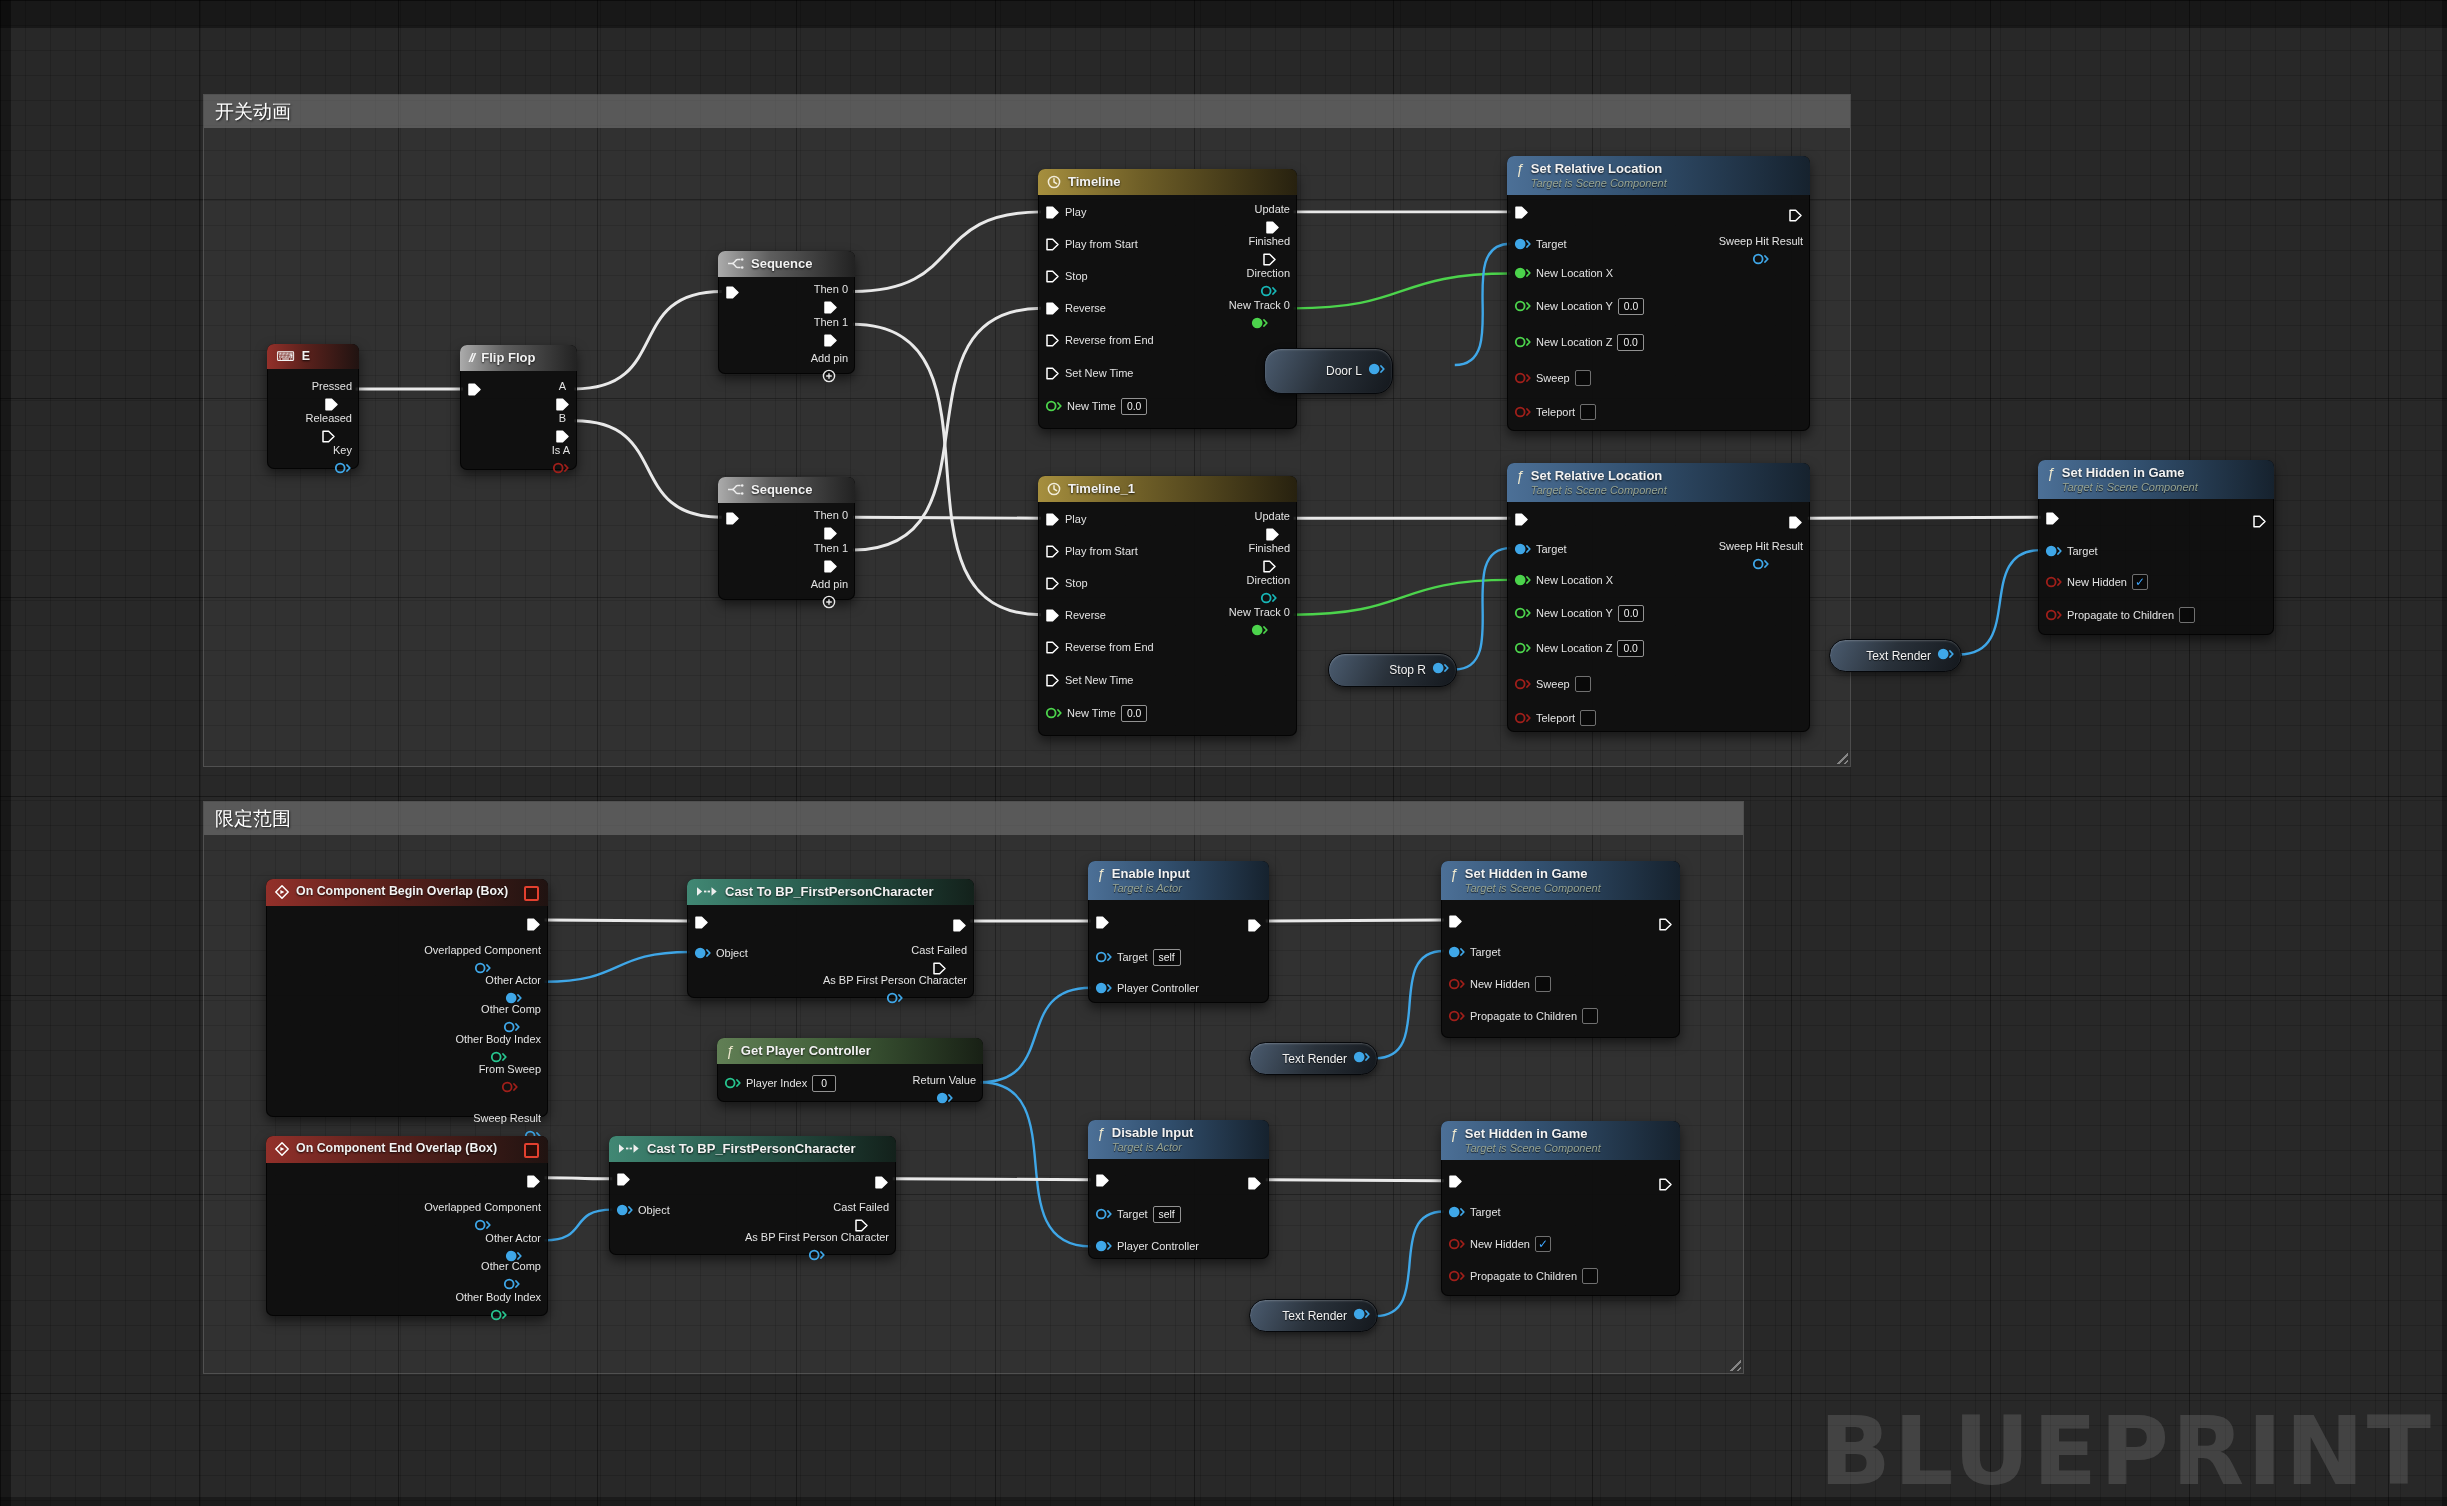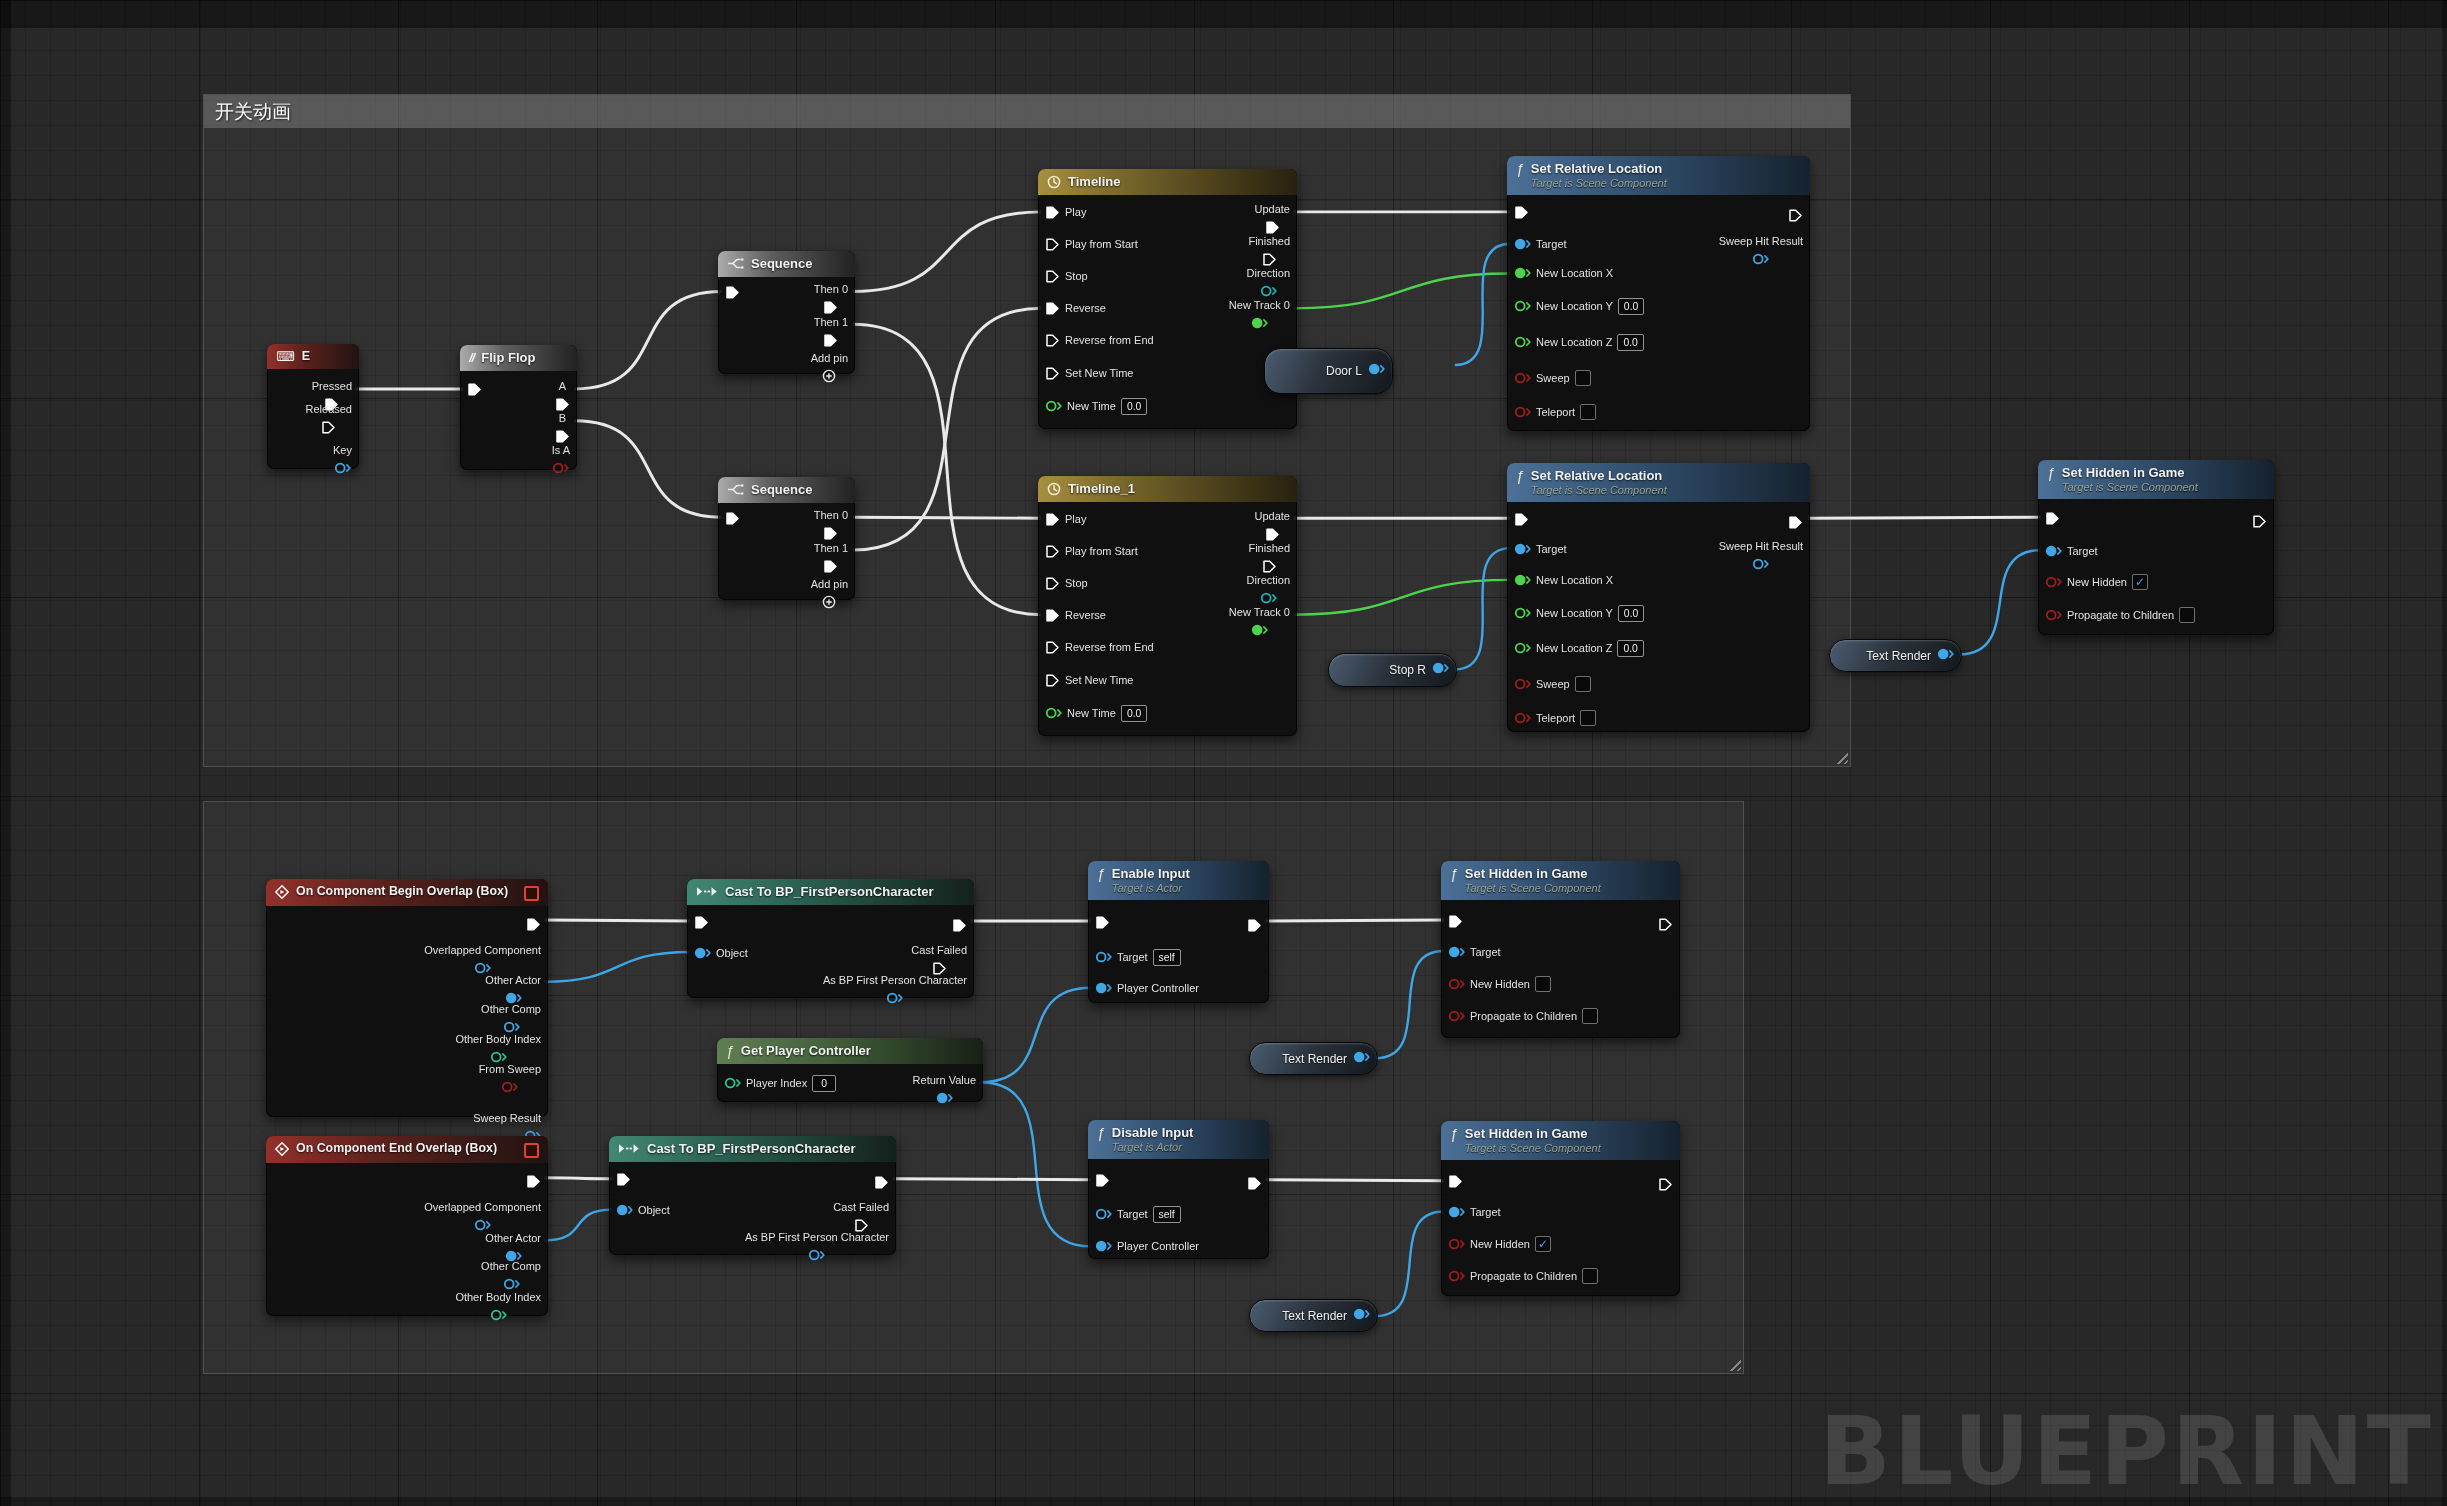--- a/index.html
+++ b/index.html
@@ -84,20 +84,23 @@
 
 <div id="canvas">
   <div id="comments-layer" class="layer">
       <div class="comment" style="left: 203px; top: 94px; width: 1648px; height: 673px;">
         <div class="bar">
           <span>开关动画</span>
         </div>
         <div class="rsz"></div>
       </div>
       <div class="comment" style="left: 203px; top: 801px; width: 1541px; height: 573px;">
+        <div class="bar">
+          <span>限定范围</span>
+        </div>
         <div class="rsz"></div>
       </div>
     </div>
   <svg id="wires-layer" class="layer" width="2448" height="1506" viewBox="0 0 2460 1514">
       <path d="M357 391 C411 391,411 391,465 391" fill="none" stroke="#e9e9e9" stroke-width="3"></path>
       <path d="M577 391 C675.5 391,626.5 293,725 293" fill="none" stroke="#e9e9e9" stroke-width="3"></path>
       <path d="M577 423 C675.25 423,626.75 520,725 520" fill="none" stroke="#e9e9e9" stroke-width="3"></path>
       <path d="M857 293 C971.5 293,931.5 213,1046 213" fill="none" stroke="#e9e9e9" stroke-width="3"></path>
       <path d="M857 326 C1024.5 326,878.5 618,1046 618" fill="none" stroke="#e9e9e9" stroke-width="3"></path>
       <path d="M857 520 C951.75 520,951.25 521,1046 521" fill="none" stroke="#e9e9e9" stroke-width="3"></path>
@@ -134,21 +137,21 @@
           </div>
         </div>
         <div class="pin right" style="top: 36px;">
           <span class="plbl">Pressed</span>
           <span>
             <svg width="15" height="15" viewBox="0 0 15 15">
               <path d="M2 2.2 h5.6 L13 7.5 L7.6 12.8 H2 Z" fill="#fff" stroke="#fff" stroke-width="1.5" stroke-linejoin="round"></path>
             </svg>
           </span>
         </div>
-        <div class="pin right" style="top: 59px; padding-left: 32px;">
+        <div class="pin right" style="top: 68px; padding-left: 32px;">
           <span class="plbl">Released</span>
           <span>
             <svg width="15" height="15" viewBox="0 0 15 15">
               <path d="M2 2.2 h5.6 L13 7.5 L7.6 12.8 H2 Z" fill="none" stroke="#fff" stroke-width="1.5" stroke-linejoin="round"></path>
             </svg>
           </span>
         </div>
         <div class="pin right" style="top: 100px;">
           <span class="plbl">Key</span>
           <span>

